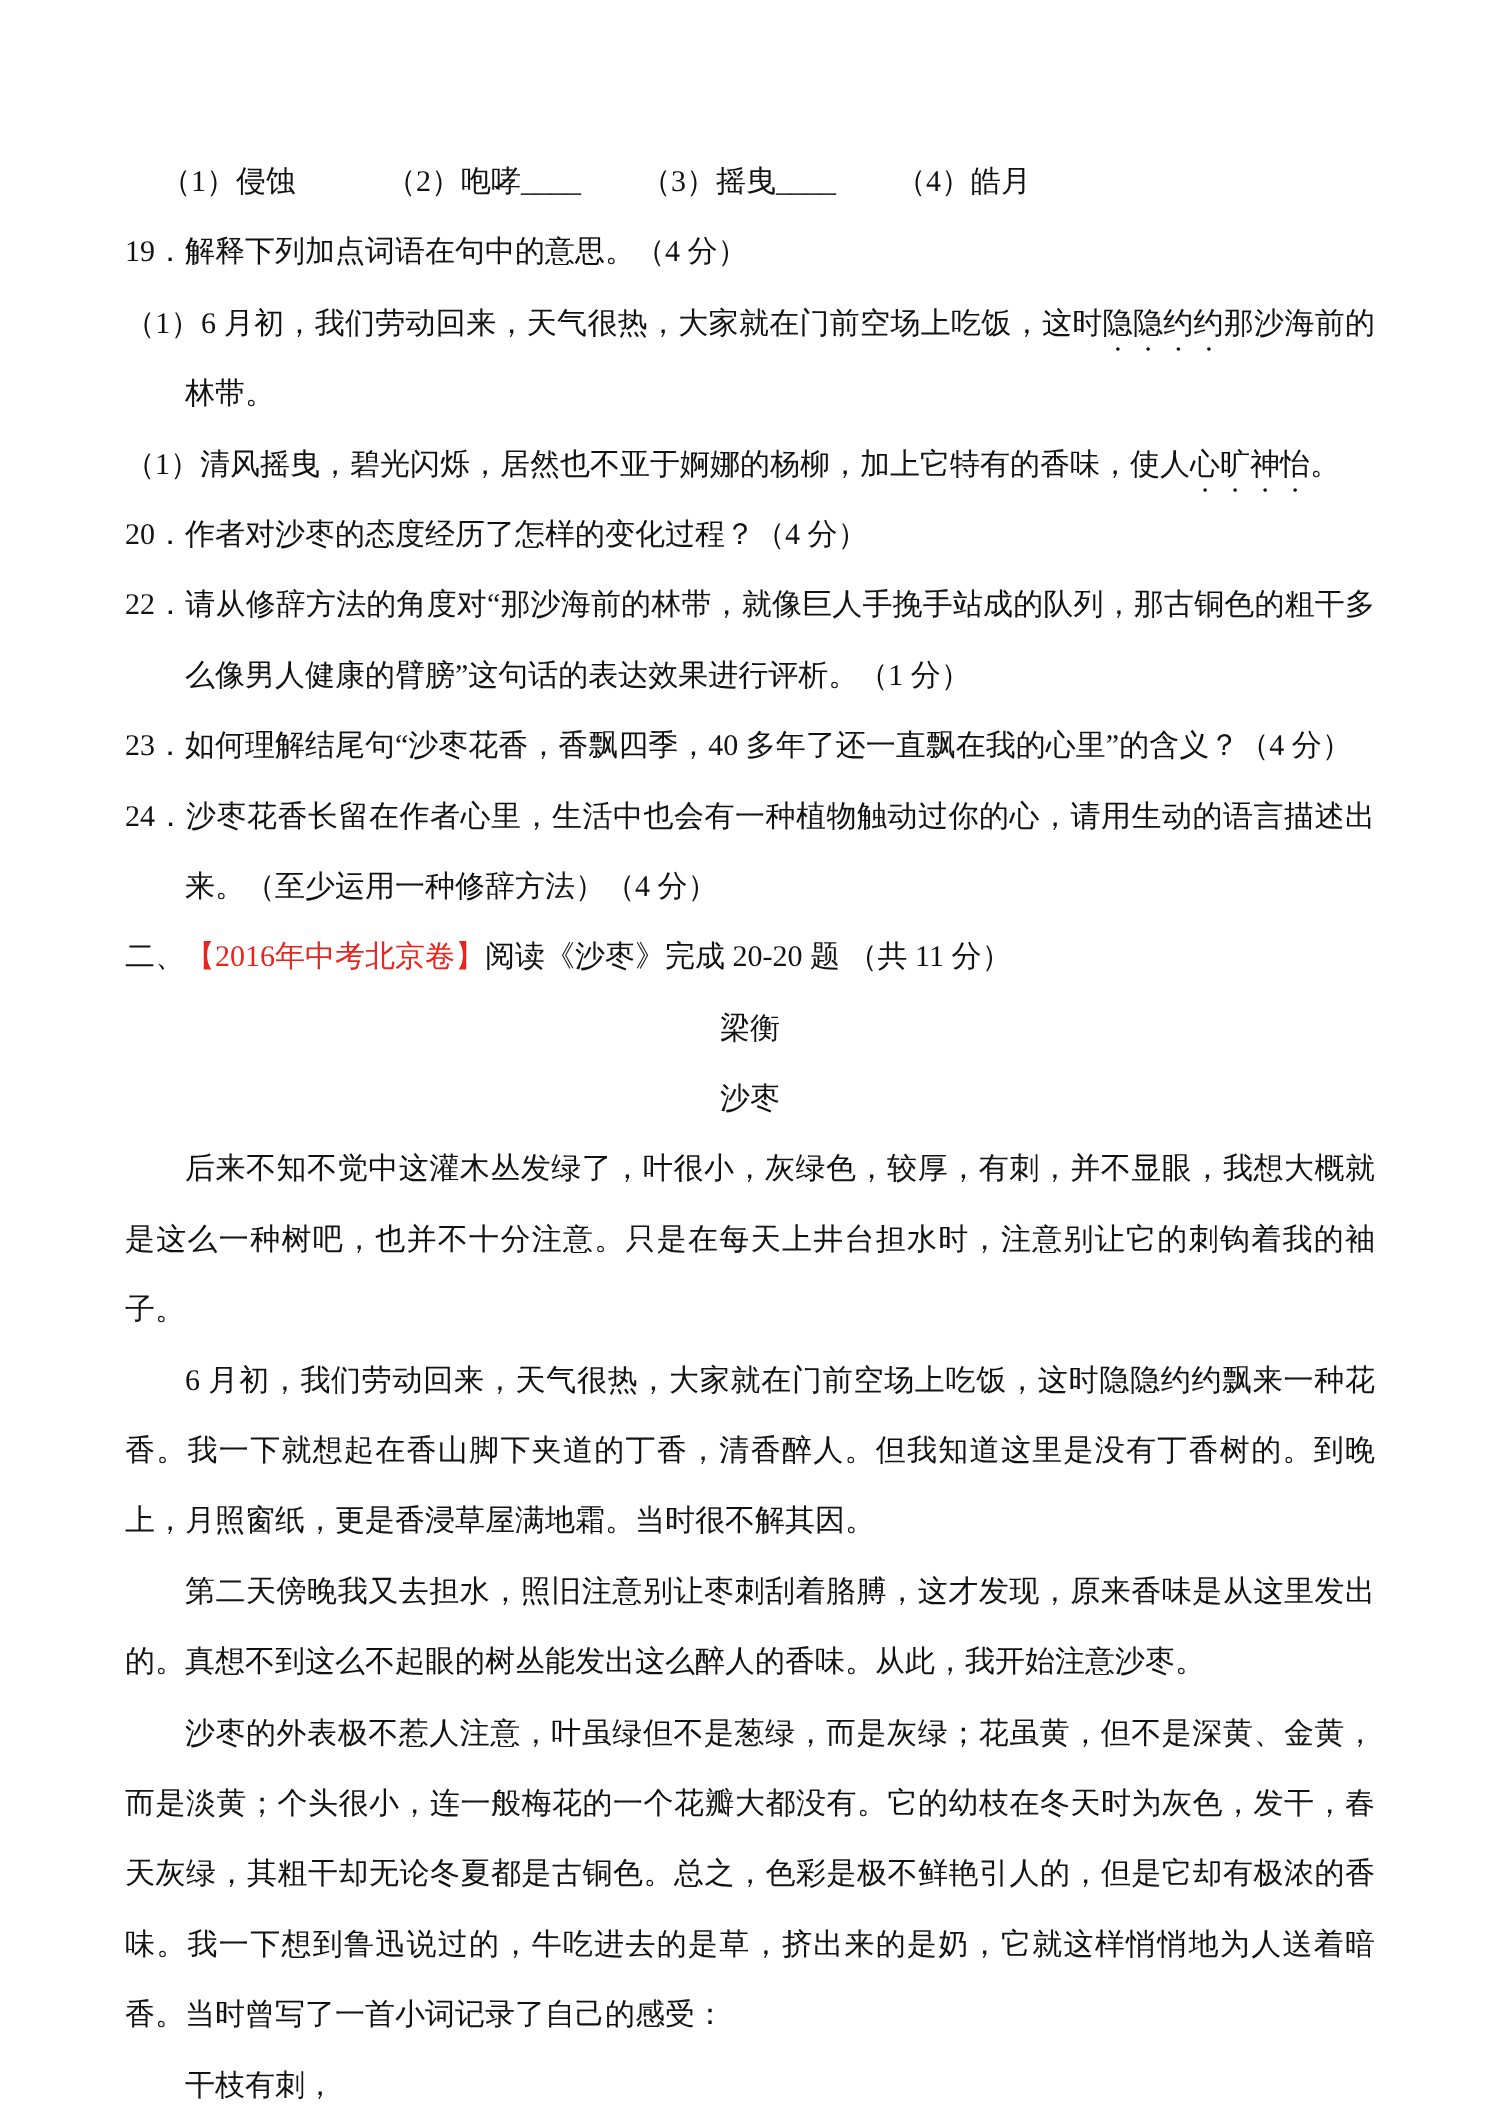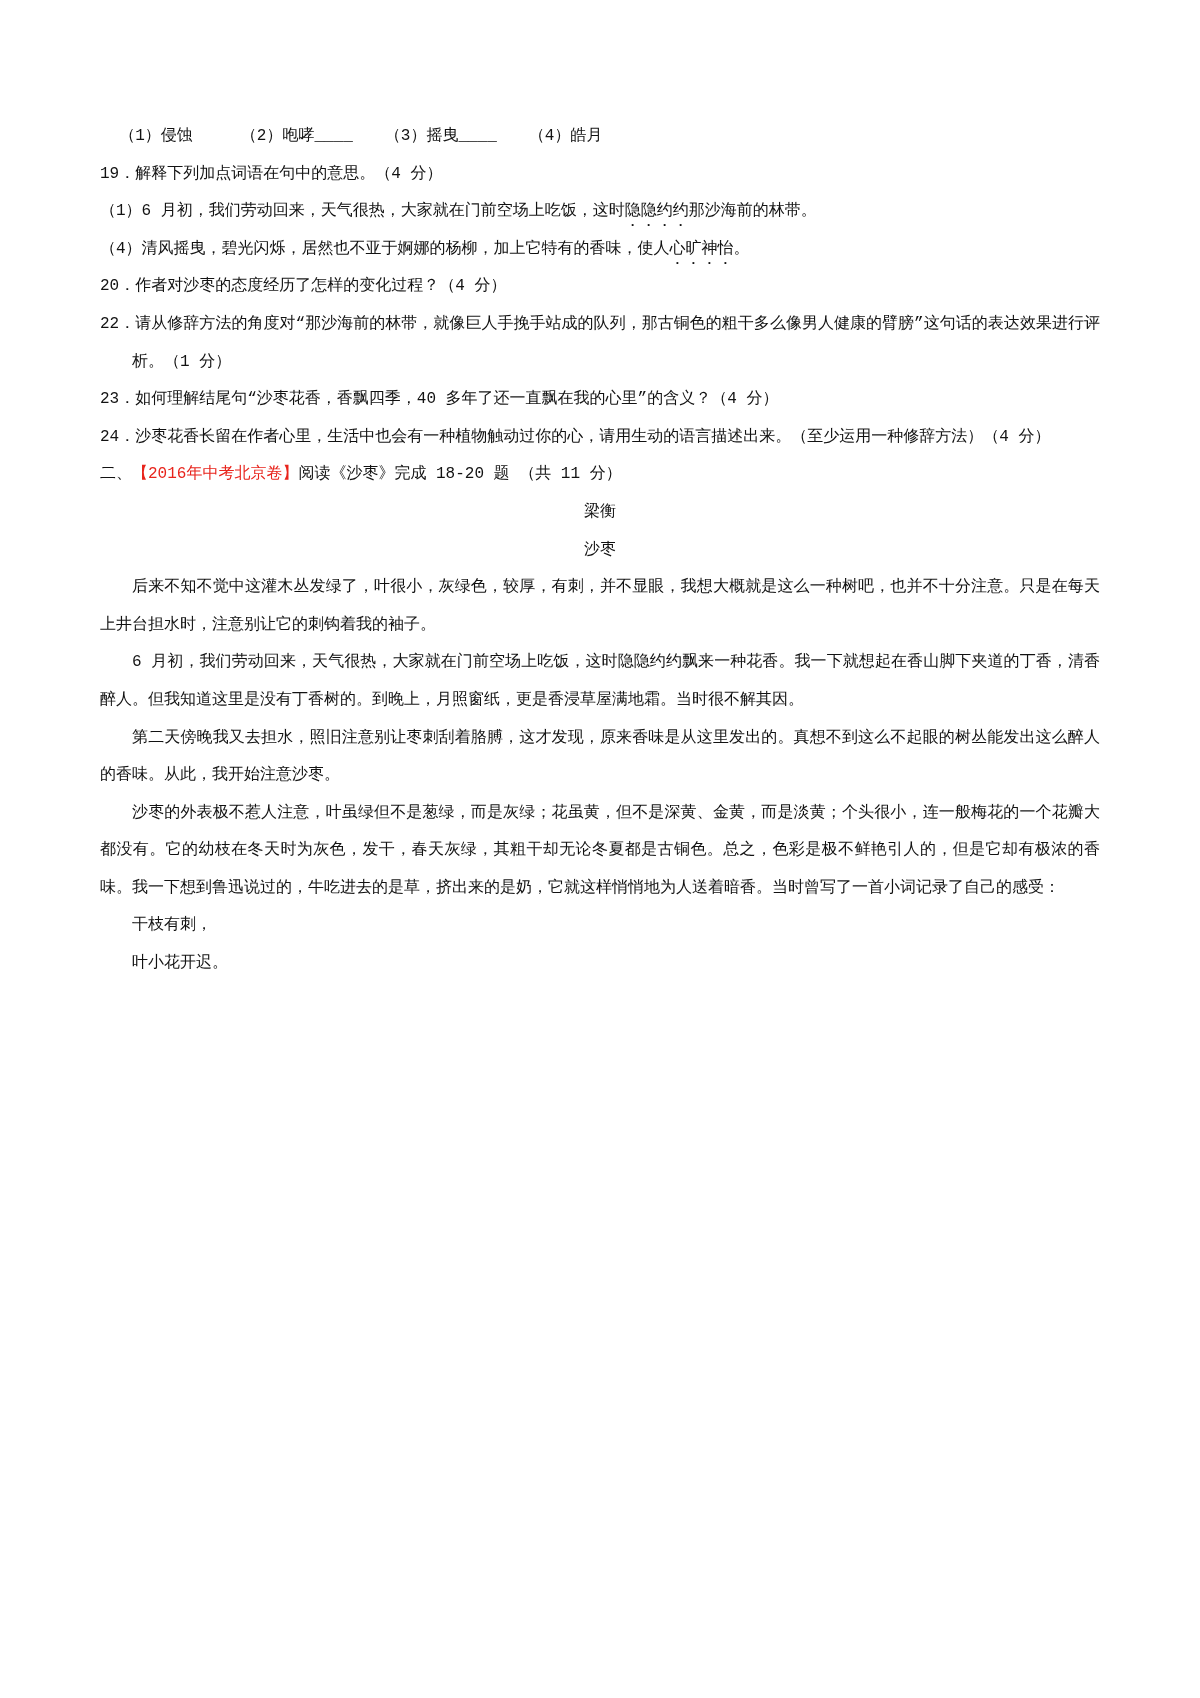--- a/index.html
+++ b/index.html
@@ -4,22 +4,22 @@
 <style>
   html, body { margin: 0; padding: 0; background: #ffffff; }
   .page {
     position: relative;
     width: 1200px;
     height: 1698px;
     margin: 0 auto;
     background: #ffffff;
     box-sizing: border-box;
     padding: 118px 100px 80px 100px;
-    font-family: Liberation Mono, monospace;
-    font-size: 16px;
+    font-family: Liberation Serif, serif;
+    font-size: 24px;
     line-height: 2.35;
     color: #121212;
   }
   .page p { margin: 0; text-align: justify; }
   .fill-line { padding-left: 1.2em; }
   .q { padding-left: 2em; text-indent: -2em; }
   .sub { margin-left: 2.2em; padding-left: 2em; text-indent: -2em; }
   .section-line { }
   .red { color: #e8241c; }
   .center { text-align: center !important; }
@@ -36,28 +36,28 @@
 <body>
 
 <div class="page">
 
   <p class="fill-line">（1）侵蚀　　　（2）咆哮____　　（3）摇曳____　　（4）皓月</p>
 
   <p class="q">19．解释下列加点词语在句中的意思。（4 分）</p>
 
   <p class="sub"><span>（1）6 月初，我们劳动回来，天气很热，大家就在门前空场上吃饭，这时</span><span class="em-dot">隐隐约约</span><span>那沙海前的林带。</span></p>
 
-  <p class="sub"><span>（4）清风摇曳，碧光闪烁，居然也不亚于婀娜的杨柳，加上它特有的香味，使人</span><span class="em-dot">心旷神怡</span><span>。</span></p>
+  <p class="sub"><span>（1）清风摇曳，碧光闪烁，居然也不亚于婀娜的杨柳，加上它特有的香味，使人</span><span class="em-dot">心旷神怡</span><span>。</span></p>
 
   <p class="q">20．作者对沙枣的态度经历了怎样的变化过程？（4 分）</p>
   <p class="q">22．请从修辞方法的角度对“那沙海前的林带，就像巨人手挽手站成的队列，那古铜色的粗干多么像男人健康的臂膀”这句话的表达效果进行评析。（1 分）</p>
   <p class="q">23．如何理解结尾句“沙枣花香，香飘四季，40 多年了还一直飘在我的心里”的含义？（4 分）</p>
   <p class="q">24．沙枣花香长留在作者心里，生活中也会有一种植物触动过你的心，请用生动的语言描述出来。（至少运用一种修辞方法）（4 分）</p>
 
-  <p class="section-line"><span>二、</span><span class="red">【2016年中考北京卷】</span><span>阅读《沙枣》完成 18-20 题 （共 11 分）</span></p>
+  <p class="section-line"><span>二、</span><span class="red">【2016年中考北京卷】</span><span>阅读《沙枣》完成 20-20 题 （共 11 分）</span></p>
 
   <p class="center">梁衡</p>
   <p class="center">沙枣</p>
 
   <p class="para">后来不知不觉中这灌木丛发绿了，叶很小，灰绿色，较厚，有刺，并不显眼，我想大概就是这么一种树吧，也并不十分注意。只是在每天上井台担水时，注意别让它的刺钩着我的袖子。</p>
   <p class="para">6 月初，我们劳动回来，天气很热，大家就在门前空场上吃饭，这时隐隐约约飘来一种花香。我一下就想起在香山脚下夹道的丁香，清香醉人。但我知道这里是没有丁香树的。到晚上，月照窗纸，更是香浸草屋满地霜。当时很不解其因。</p>
   <p class="para">第二天傍晚我又去担水，照旧注意别让枣刺刮着胳膊，这才发现，原来香味是从这里发出的。真想不到这么不起眼的树丛能发出这么醉人的香味。从此，我开始注意沙枣。</p>
   <p class="para">沙枣的外表极不惹人注意，叶虽绿但不是葱绿，而是灰绿；花虽黄，但不是深黄、金黄，而是淡黄；个头很小，连一般梅花的一个花瓣大都没有。它的幼枝在冬天时为灰色，发干，春天灰绿，其粗干却无论冬夏都是古铜色。总之，色彩是极不鲜艳引人的，但是它却有极浓的香味。我一下想到鲁迅说过的，牛吃进去的是草，挤出来的是奶，它就这样悄悄地为人送着暗香。当时曾写了一首小词记录了自己的感受：</p>
 
   <p class="poem">干枝有刺，</p>

